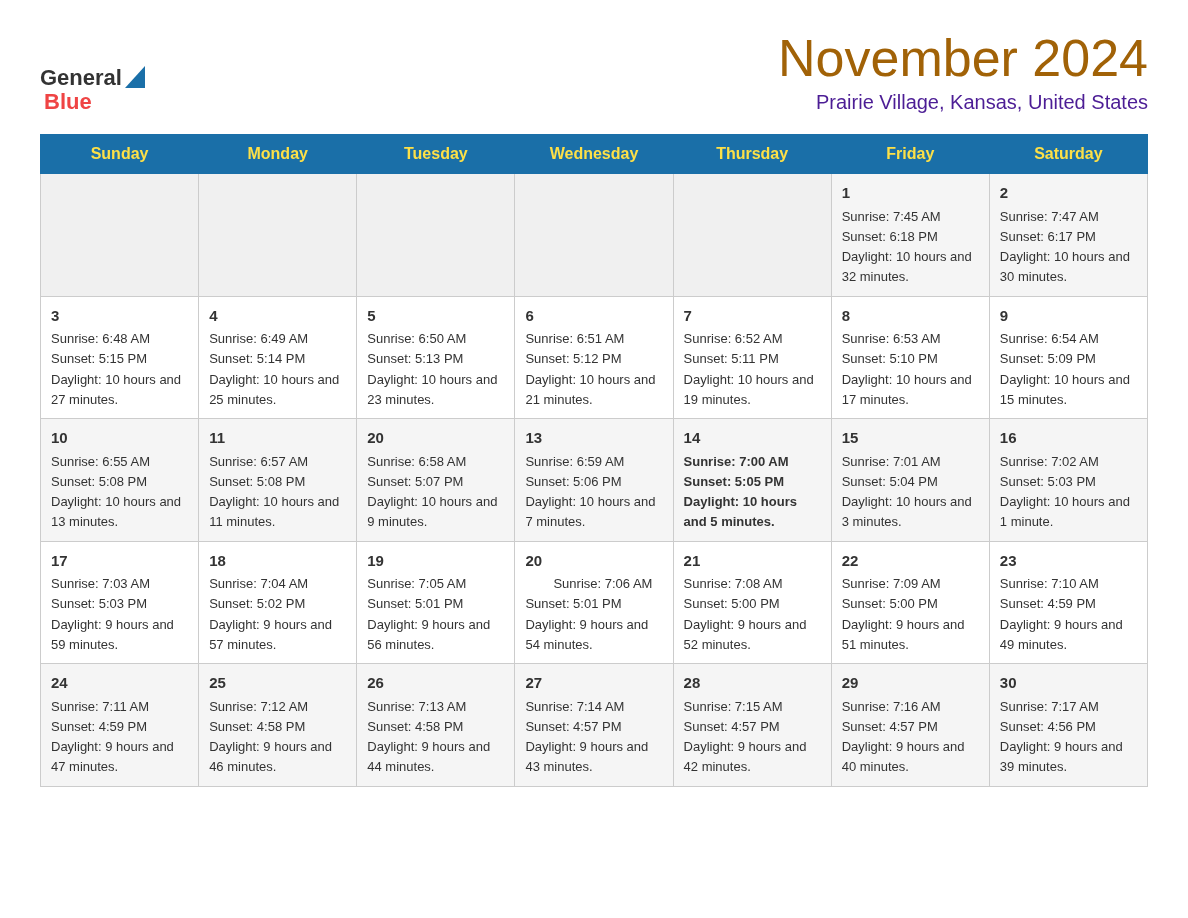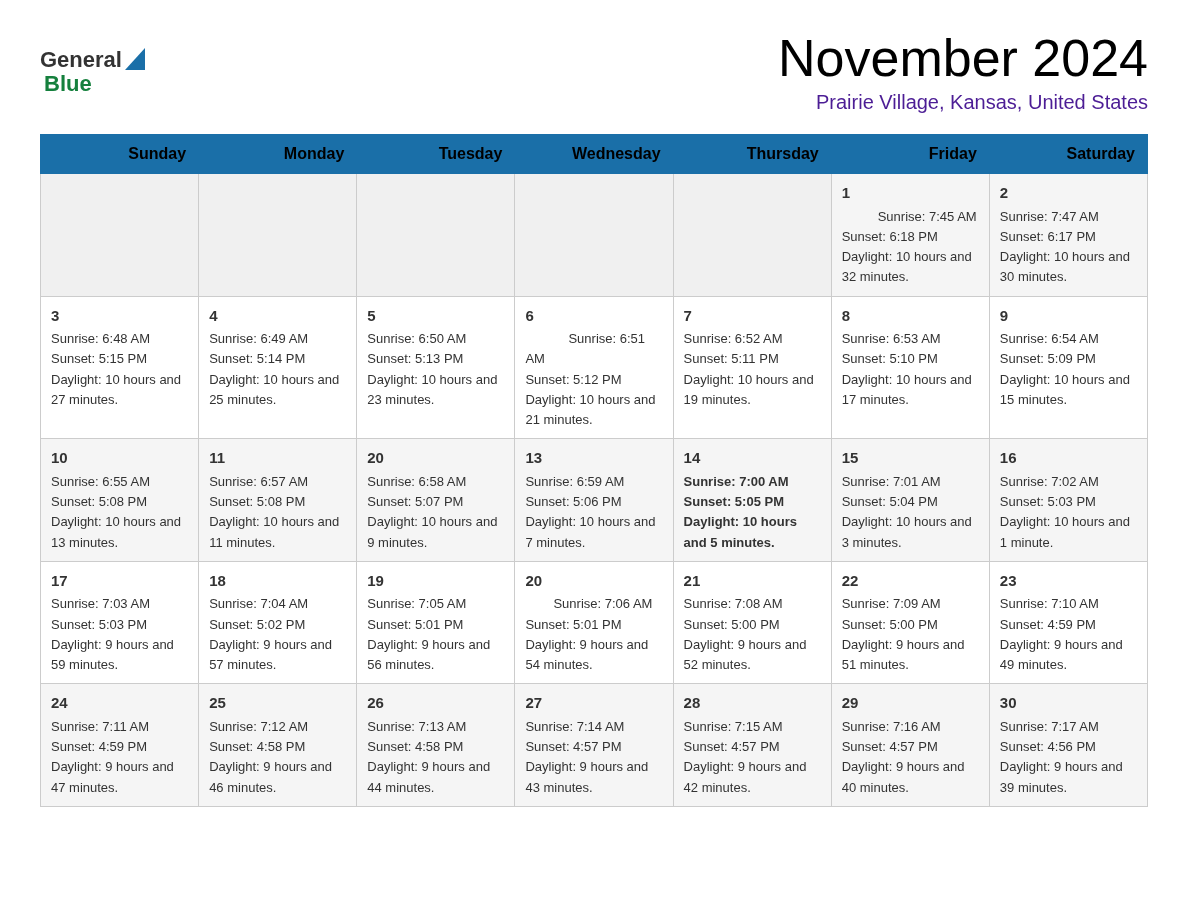--- a/index.html
+++ b/index.html
@@ -6,64 +6,64 @@
     body {
       font-family: Arial, sans-serif;
       background: #fff;
       padding: 30px 40px;
       width: 1188px;
       min-height: 918px;
     }
     .header-area {
       display: flex;
       justify-content: space-between;
-      align-items: center;
+      align-items: flex-end;
       margin-bottom: 20px;
     }
     .logo {
       display: flex;
       align-items: center;
       gap: 4px;
     }
     .logo-text-general {
       font-size: 22px;
       font-weight: bold;
       color: #333;
     }
     .logo-text-blue {
       font-size: 22px;
       font-weight: bold;
-      color: #15803d;
+      color: #ef4444;
     }
     .title-area {
       text-align: right;
     }
     .month-title {
       font-size: 52px;
       font-weight: normal;
-      color: #000000;
+      color: #a16207;
       line-height: 1.1;
     }
     .location-subtitle {
       font-size: 20px;
       color: #4c1d95;
       margin-top: 4px;
     }
     .calendar-table {
       width: 100%;
       border-collapse: collapse;
       border: 1px solid #aaa;
     }
     .calendar-table thead tr th {
       background-color: #1a6fa8;
-      color: #000000;
+      color: #fde047;
       padding: 10px 12px;
       font-size: 16px;
       font-weight: bold;
-      text-align: right;
+      text-align: center;
       border: 1px solid #1a6fa8;
     }
     .calendar-table tbody tr td {
       vertical-align: top;
       padding: 8px 10px;
       border: 1px solid #ccc;
       width: 14.285%;
       min-height: 90px;
       font-size: 13.5px;
       color: #333;
@@ -131,38 +131,38 @@
       </tr>
   </thead>
   <tbody id="calendar-body">
 
   <tr class="row-1">
         <td class="empty-cell"></td>
         <td class="empty-cell"></td>
         <td class="empty-cell"></td>
         <td class="empty-cell"></td>
         <td class="empty-cell"></td>
-        <td><span class="day-number">1</span><span class="day-info" style="white-space: pre-line; margin-left: 36px;">Sunrise: 7:45 AM
+        <td><span class="day-number">1</span><span class="day-info" style="white-space: pre-line;">Sunrise: 7:45 AM
 Sunset: 6:18 PM
 Daylight: 10 hours and 32 minutes.</span></td>
         <td><span class="day-number">2</span><span class="day-info" style="white-space: pre-line;">Sunrise: 7:47 AM
 Sunset: 6:17 PM
 Daylight: 10 hours and 30 minutes.</span></td>
       </tr>
       <tr class="row-2">
         <td><span class="day-number">3</span><span class="day-info" style="white-space: pre-line;">Sunrise: 6:48 AM
 Sunset: 5:15 PM
 Daylight: 10 hours and 27 minutes.</span></td>
         <td><span class="day-number">4</span><span class="day-info" style="white-space: pre-line;">Sunrise: 6:49 AM
 Sunset: 5:14 PM
 Daylight: 10 hours and 25 minutes.</span></td>
         <td><span class="day-number">5</span><span class="day-info" style="white-space: pre-line;">Sunrise: 6:50 AM
 Sunset: 5:13 PM
 Daylight: 10 hours and 23 minutes.</span></td>
-        <td><span class="day-number">6</span><span class="day-info" style="white-space: pre-line; margin-left: 43px;">Sunrise: 6:51 AM
+        <td><span class="day-number">6</span><span class="day-info" style="white-space: pre-line;">Sunrise: 6:51 AM
 Sunset: 5:12 PM
 Daylight: 10 hours and 21 minutes.</span></td>
         <td><span class="day-number">7</span><span class="day-info" style="white-space: pre-line;">Sunrise: 6:52 AM
 Sunset: 5:11 PM
 Daylight: 10 hours and 19 minutes.</span></td>
         <td><span class="day-number">8</span><span class="day-info" style="white-space: pre-line;">Sunrise: 6:53 AM
 Sunset: 5:10 PM
 Daylight: 10 hours and 17 minutes.</span></td>
         <td><span class="day-number">9</span><span class="day-info" style="white-space: pre-line;">Sunrise: 6:54 AM
 Sunset: 5:09 PM

